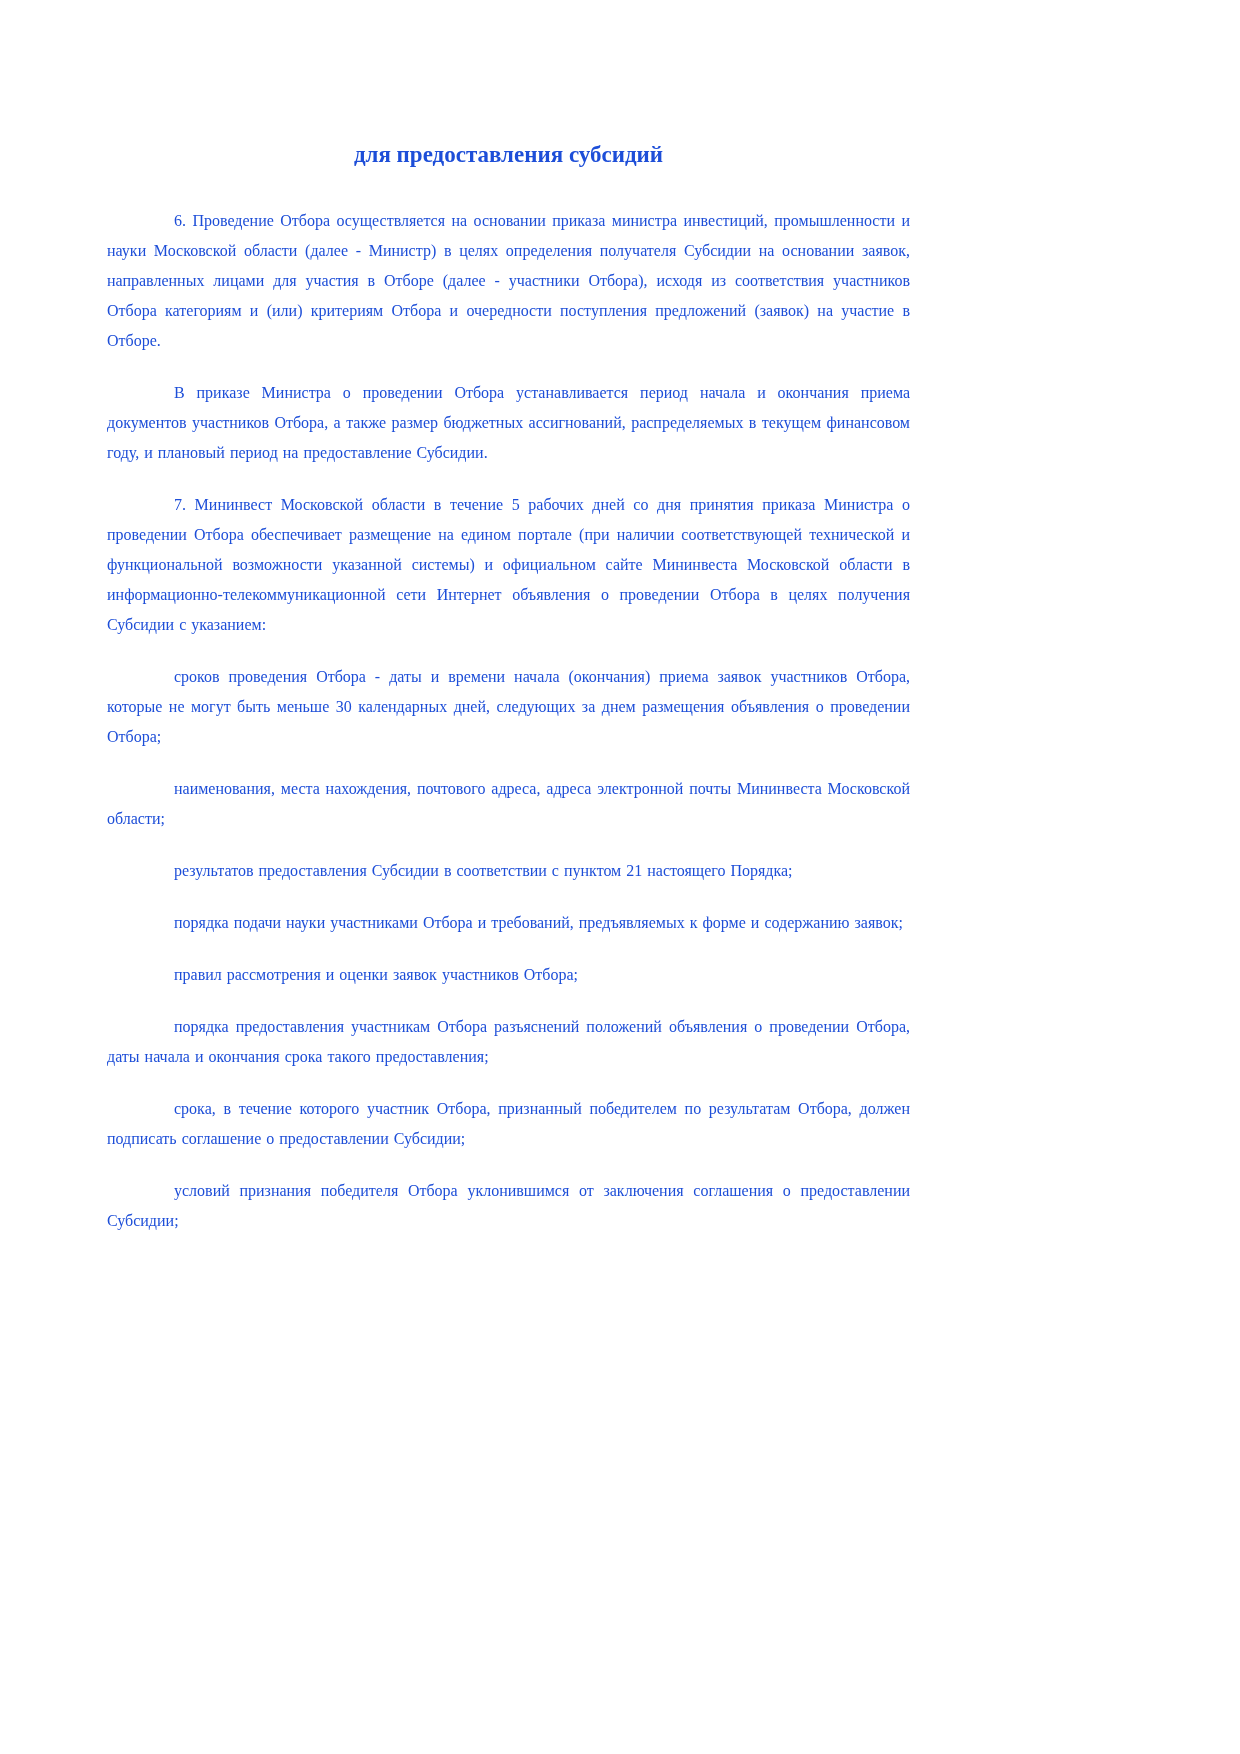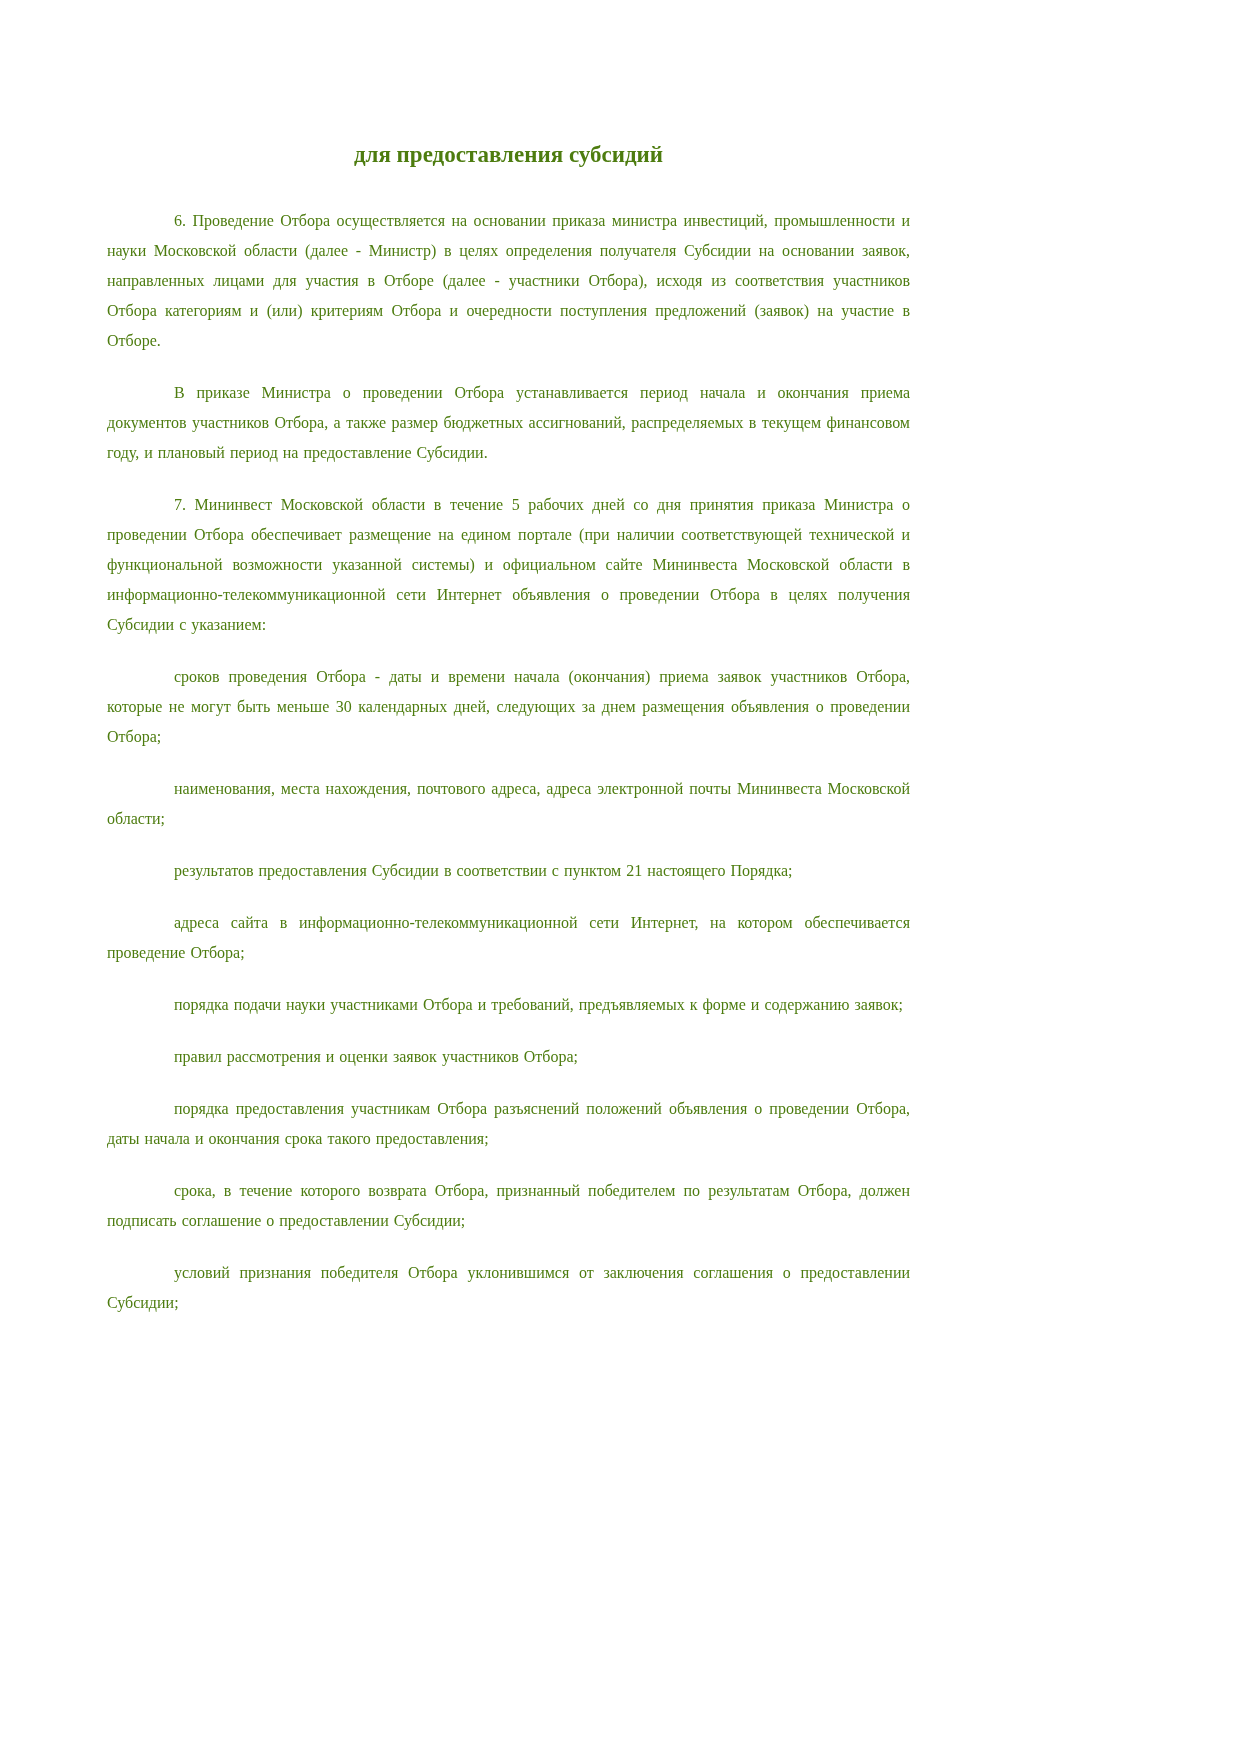--- a/index.html
+++ b/index.html
@@ -8,21 +8,21 @@
     background: #ffffff;
   }
   .page {
     position: relative;
     width: 1017px;
     height: 1754px;
     background: #ffffff;
     box-sizing: border-box;
     padding: 140px 107px 0 107px;
     font-family: "Liberation Serif", "DejaVu Serif", serif;
-    color: #4d7c0f;
+    color: #1d4ed8;
     overflow: hidden;
   }
   .doc-title {
     font-size: 23px;
     font-weight: bold;
     text-align: center;
     margin: 0 0 36px 0;
     line-height: 30px;
   }
   .doc-body p {
@@ -39,20 +39,19 @@
 
 <div class="page">
   <h1 class="doc-title">для предоставления субсидий</h1>
   <div class="doc-body">
     <p>6. Проведение Отбора осуществляется на основании приказа министра инвестиций, промышленности и науки Московской области (далее - Министр) в целях определения получателя Субсидии на основании заявок, направленных лицами для участия в Отборе (далее - участники Отбора), исходя из соответствия участников Отбора категориям и (или) критериям Отбора и очередности поступления предложений (заявок) на участие в Отборе.</p>
     <p>В приказе Министра о проведении Отбора устанавливается период начала и окончания приема документов участников Отбора, а также размер бюджетных ассигнований, распределяемых в текущем финансовом году, и плановый период на предоставление Субсидии.</p>
     <p>7. Мининвест Московской области в течение 5 рабочих дней со дня принятия приказа Министра о проведении Отбора обеспечивает размещение на едином портале (при наличии соответствующей технической и функциональной возможности указанной системы) и официальном сайте Мининвеста Московской области в информационно-телекоммуникационной сети Интернет объявления о проведении Отбора в целях получения Субсидии с указанием:</p>
     <p>сроков проведения Отбора - даты и времени начала (окончания) приема заявок участников Отбора, которые не могут быть меньше 30 календарных дней, следующих за днем размещения объявления о проведении Отбора;</p>
     <p>наименования, места нахождения, почтового адреса, адреса электронной почты Мининвеста Московской области;</p>
     <p>результатов предоставления Субсидии в соответствии с пунктом 21 настоящего Порядка;</p>
-    <p>адреса сайта в информационно-телекоммуникационной сети Интернет, на котором обеспечивается проведение Отбора;</p>
     <p>порядка подачи науки участниками Отбора и требований, предъявляемых к форме и содержанию заявок;</p>
     <p>правил рассмотрения и оценки заявок участников Отбора;</p>
     <p>порядка предоставления участникам Отбора разъяснений положений объявления о проведении Отбора, даты начала и окончания срока такого предоставления;</p>
-    <p>срока, в течение которого возврата Отбора, признанный победителем по результатам Отбора, должен подписать соглашение о предоставлении Субсидии;</p>
+    <p>срока, в течение которого участник Отбора, признанный победителем по результатам Отбора, должен подписать соглашение о предоставлении Субсидии;</p>
     <p>условий признания победителя Отбора уклонившимся от заключения соглашения о предоставлении Субсидии;</p>
   </div>
 </div>
 
 </body></html>

